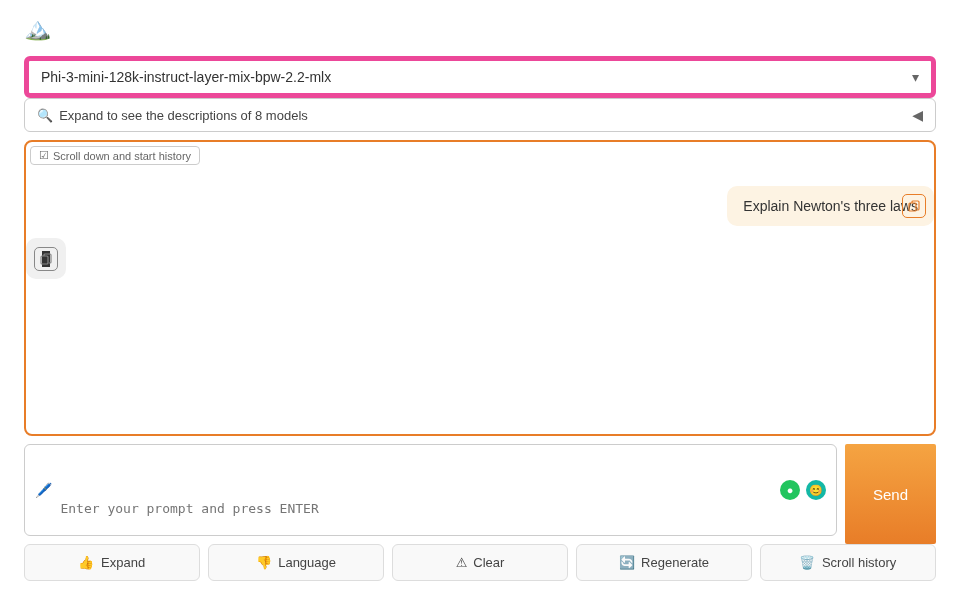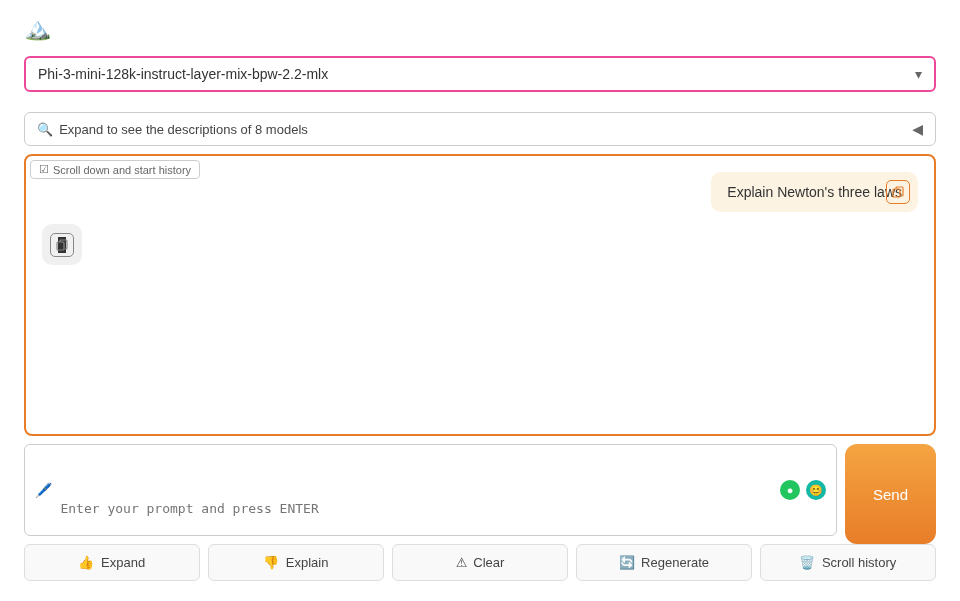--- a/index.html
+++ b/index.html
@@ -26,24 +26,24 @@
       display: flex;
       align-items: center;
       gap: 8px;
     }
     .page-title-icon {
       font-size: 22px;
     }
     .model-selector-row {
       display: flex;
       align-items: flex-end;
-      border: 2px solid #ec4899;
+      border: 5px solid #ec4899;
       border-radius: 6px;
       padding: 8px 12px;
-      margin-bottom: 20px;
+      margin-bottom: 0;
       cursor: pointer;
       background: #fff;
       justify-content: space-between;
     }
     .model-selector-text {
       font-size: 14px;
       color: #333;
     }
     .model-selector-arrow {
       font-size: 14px;
@@ -92,25 +92,25 @@
       font-size: 11px;
       color: #666;
       margin: 4px;
       z-index: 10;
       display: flex;
       align-items: center;
       gap: 4px;
     }
     .chat-messages {
       flex: 1;
-      padding: 16px;
       overflow-y: auto;
       display: flex;
       flex-direction: column;
       gap: 12px;
+      margin-top: 44px;
     }
     .message-user {
       background: #fdf3e3;
       border-radius: 10px;
       padding: 12px 16px;
       align-self: flex-end;
       max-width: 90%;
       position: relative;
       font-size: 14px;
     }
@@ -215,21 +215,21 @@
       align-items: center;
       justify-content: center;
       font-size: 11px;
       color: white;
       cursor: pointer;
     }
     .send-button {
       background: linear-gradient(to bottom, #f5a442, #e87d28);
       color: white;
       border: none;
-      border-radius: 12px;
+      border-radius: 2px;
       padding: 10px 28px;
       font-size: 15px;
       font-weight: 500;
       cursor: pointer;
       white-space: nowrap;
     }
     .action-buttons-row {
       display: flex;
       gap: 8px;
       margin-bottom: 4px;
@@ -322,21 +322,21 @@
     <button class="send-button">Send</button>
   </div>
 
   <div class="action-buttons-row">
     <button class="action-btn">
       <span>👍</span>
       <span>Expand</span>
     </button>
     <button class="action-btn">
       <span>👎</span>
-      <span>Explain</span>
+      <span>Language</span>
     </button>
     <button class="action-btn">
       <span>⚠</span>
       <span>Clear</span>
     </button>
     <button class="action-btn">
       <span>🔄</span>
       <span>Regenerate</span>
     </button>
     <button class="action-btn">

